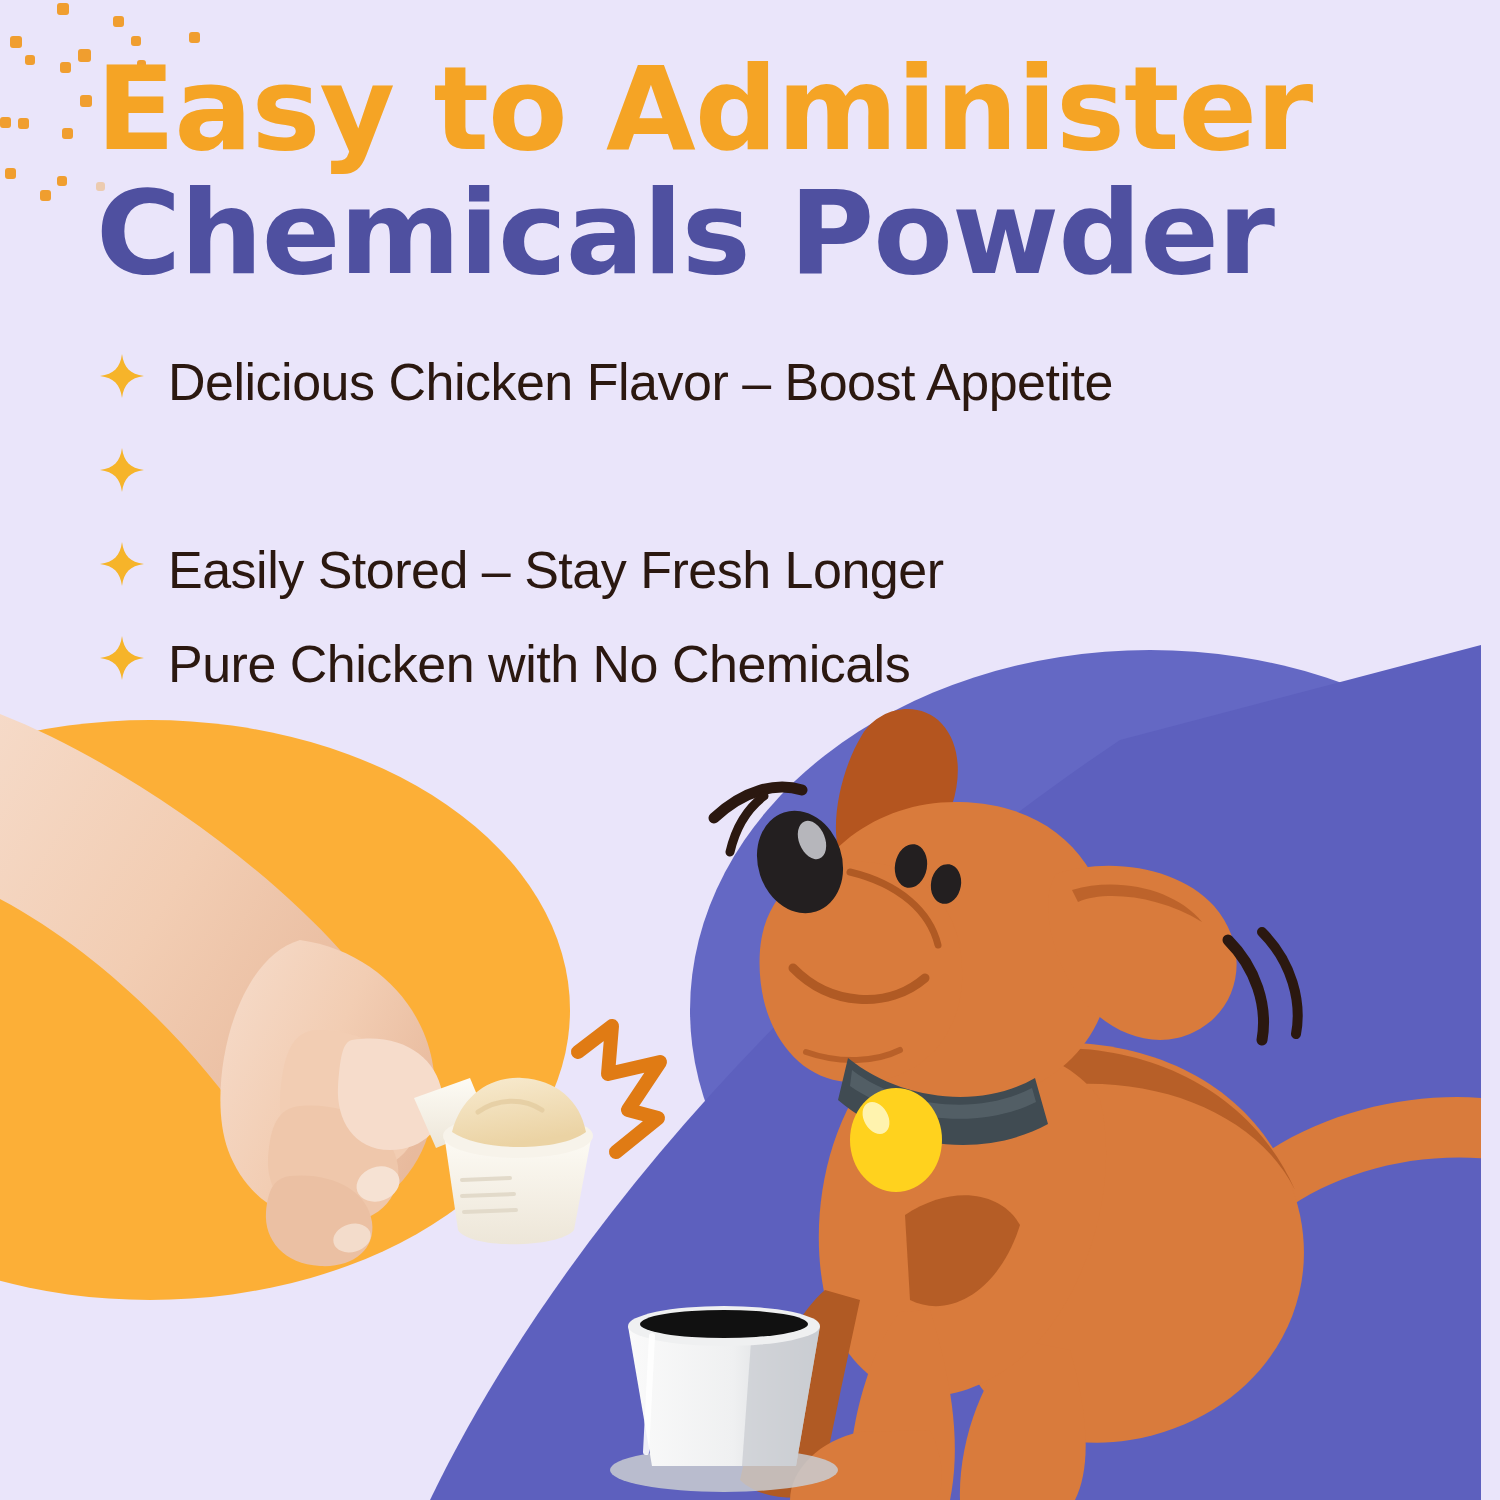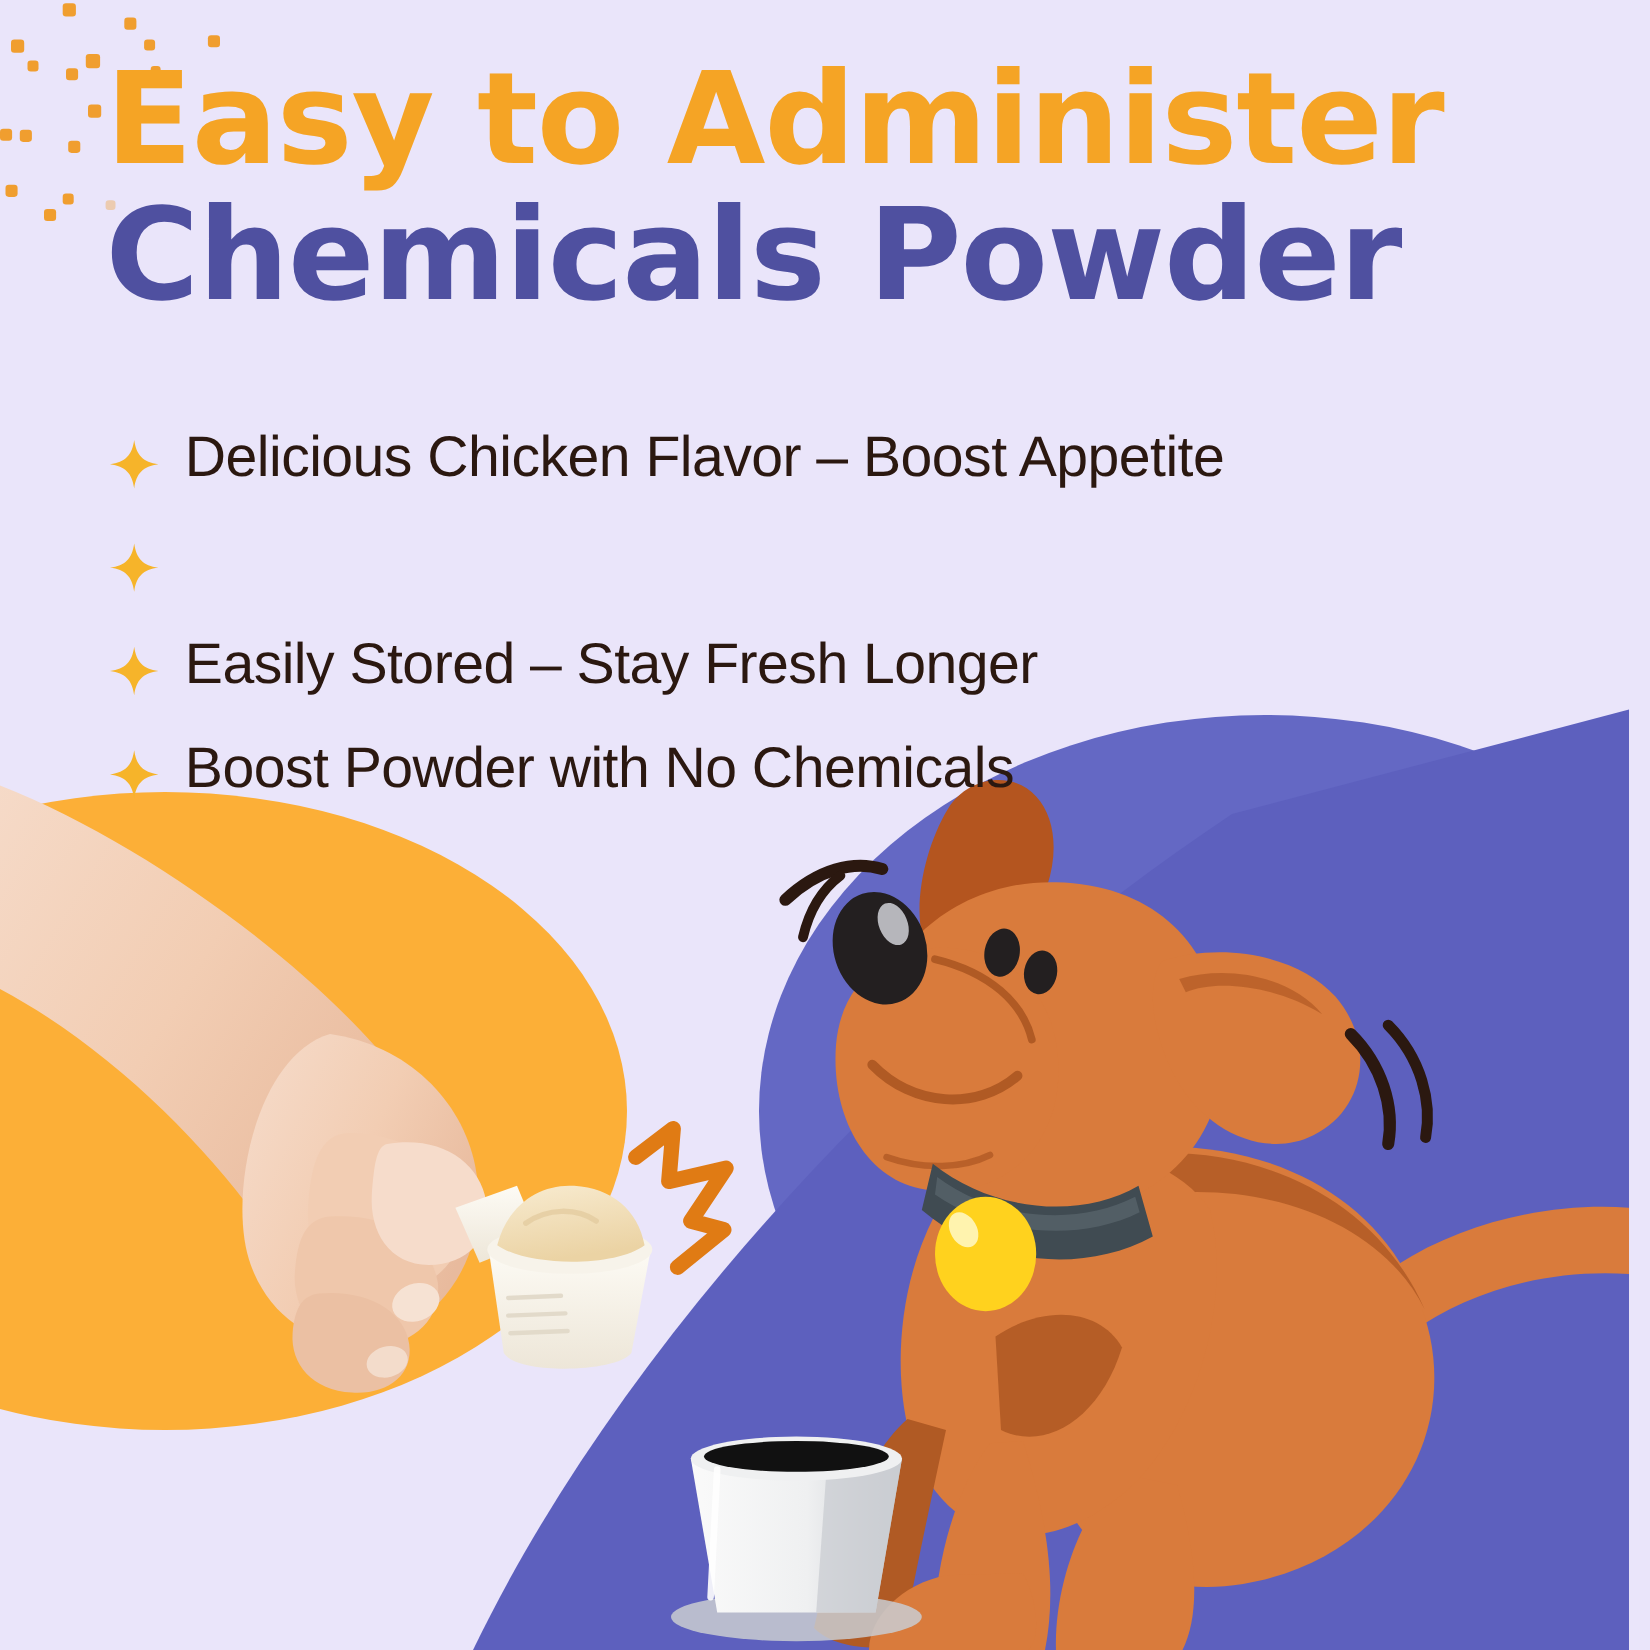--- a/index.html
+++ b/index.html
@@ -37,21 +37,21 @@
     font-family:"DejaVu Sans","Liberation Sans",sans-serif;
     font-weight:bold;
     display:block;
     white-space:nowrap;
     margin-top:10px;
   }
 
   
   #bullets{position:absolute;left:98px;top:352px;width:1320px;}
   .bullet{
-    display:flex;align-items:flex-end;
+    display:flex;align-items:flex-start;
     height:94px;
   }
   .b-star{
     width:48px;height:48px;flex:0 0 48px;margin-right:22px;
     display:block;
   }
   .b-text{
     font-size:52px;color:#2B1810;
     font-family:"Liberation Sans",sans-serif;
     font-weight:normal;
@@ -289,23 +289,23 @@
       </div>
       <div class="bullet">
         <svg class="b-star" viewBox="0 0 48 48">
           <path d="M24 2 C26 16 32 22 46 24 C32 26 26 32 24 46 C22 32 16 26 2 24 C16 22 22 16 24 2 Z" fill="#F6B42A"></path>
         </svg>
       </div>
       <div class="bullet">
         <svg class="b-star" viewBox="0 0 48 48">
           <path d="M24 2 C26 16 32 22 46 24 C32 26 26 32 24 46 C22 32 16 26 2 24 C16 22 22 16 24 2 Z" fill="#F6B42A"></path>
         </svg>
-        <span class="b-text" style="color: rgb(43, 24, 16); margin-top: 15px;">Easily Stored – Stay Fresh Longer</span>
+        <span class="b-text" style="color: rgb(43, 24, 16);">Easily Stored – Stay Fresh Longer</span>
       </div>
       <div class="bullet">
         <svg class="b-star" viewBox="0 0 48 48">
           <path d="M24 2 C26 16 32 22 46 24 C32 26 26 32 24 46 C22 32 16 26 2 24 C16 22 22 16 24 2 Z" fill="#F6B42A"></path>
         </svg>
-        <span class="b-text" style="color: rgb(43, 24, 16);">Boost Powder with No Chemicals</span>
+        <span class="b-text" style="color: rgb(43, 24, 16);">Pure Chicken with No Chemicals</span>
       </div>
     </div>
 
 </div>
 
 </body></html>

